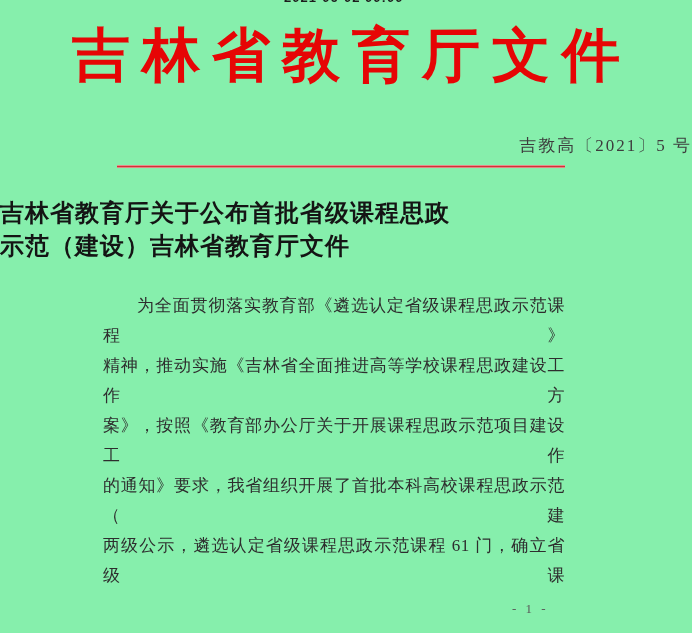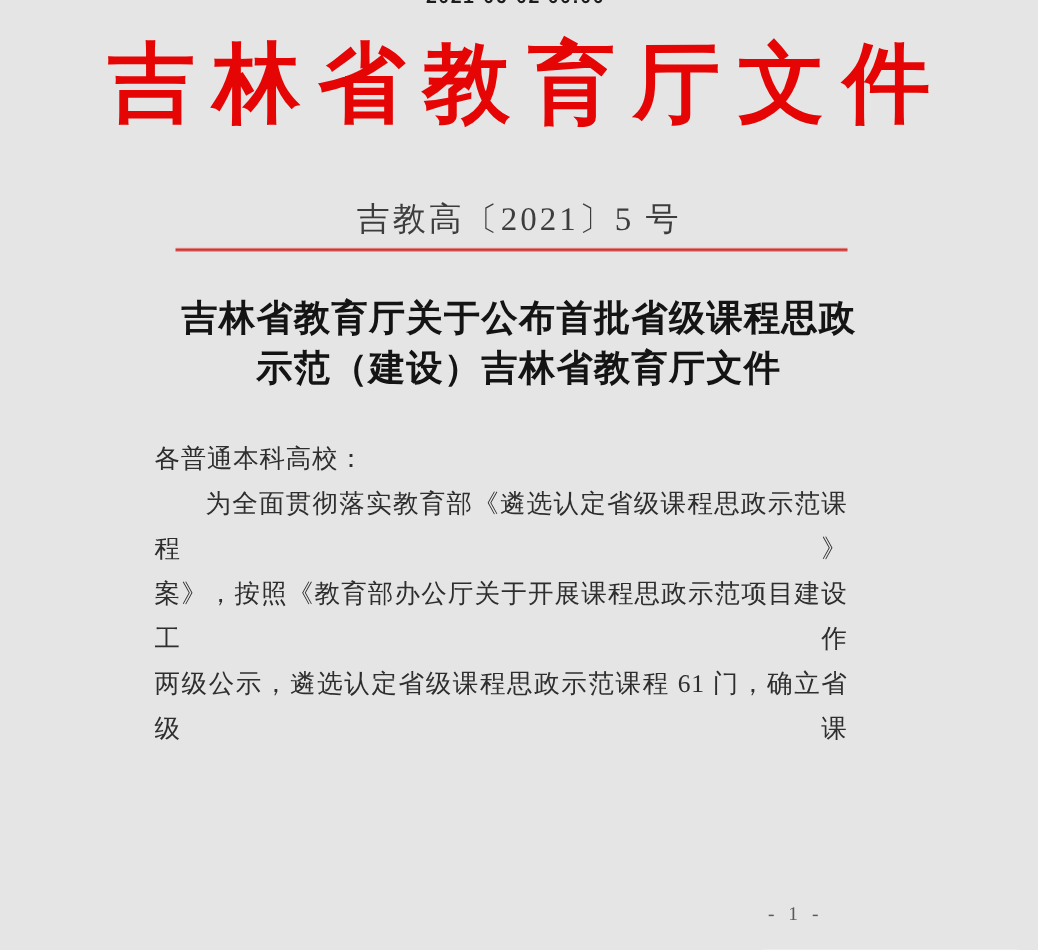--- a/index.html
+++ b/index.html
@@ -6,21 +6,21 @@
   body {
     width: 692px; height: 633px;
     background: #ffffff;
     overflow: hidden;
     position: relative;
     font-family: "Liberation Serif", "DejaVu Serif", serif;
   }
   .page {
     position: absolute; inset: 0;
     width: 692px; height: 633px;
-    background: #e5e5e5;
+    background: #86efac;
     overflow: hidden;
   }
 
   
   .clipped-top {
     position: absolute;
     top: -10px; left: 284px;
     font-family: "Liberation Sans", "DejaVu Sans", sans-serif;
     font-size: 13px; font-weight: bold;
     letter-spacing: 1px;
@@ -37,38 +37,37 @@
     font-weight: bold;
     letter-spacing: 12px;
     color: #e60505;
     text-indent: 12px; 
     white-space: nowrap;
   }
 
   .doc-number {
     position: absolute;
     top: 134px; left: 0; right: 0;
-    text-align: center;
-    font-size: 22px; line-height: 24px;
+    text-align: right;
+    font-size: 17px; line-height: 24px;
     color: #3d3d3d;
     letter-spacing: 2px;
     white-space: nowrap;
   }
 
   .red-rule {
     position: absolute;
     top: 165px; left: 117px;
     width: 448px; height: 3px;
     background: linear-gradient(to bottom, #f3bdbd 0%, #cf3434 45%, #cf3434 60%, #f3bdbd 100%);
   }
 
   .notice-title {
     position: absolute;
     top: 197px; left: 0; right: 0;
-    text-align: center;
     font-weight: bold;
     font-size: 24px; line-height: 33px;
     color: #141414;
     letter-spacing: 1px;
   }
 
   .body-block {
     position: absolute;
     top: 291px; left: 103px;
     width: 462px;
@@ -105,22 +104,23 @@
   <div class="doc-number">吉教高〔2021〕5 号</div>
 
   <div class="red-rule"></div>
 
   <div class="notice-title">
     <div>吉林省教育厅关于公布首批省级课程思政</div>
     <div>示范（建设）吉林省教育厅文件</div>
   </div>
 
   <div class="body-block">
-    <div class="body-line">各普通本科高校：</div>
     <div class="body-line justify indent">为全面贯彻落实教育部《遴选认定省级课程思政示范课程》</div>
+    <div class="body-line justify">精神，推动实施《吉林省全面推进高等学校课程思政建设工作方</div>
     <div class="body-line justify">案》，按照《教育部办公厅关于开展课程思政示范项目建设工作</div>
+    <div class="body-line justify">的通知》要求，我省组织开展了首批本科高校课程思政示范（建</div>
     <div class="body-line justify">两级公示，遴选认定省级课程思政示范课程 61 门，确立省级课</div>
 
   </div>
 
   <div class="page-number">- 1 -</div>
 
 </div>
 
 </body></html>

